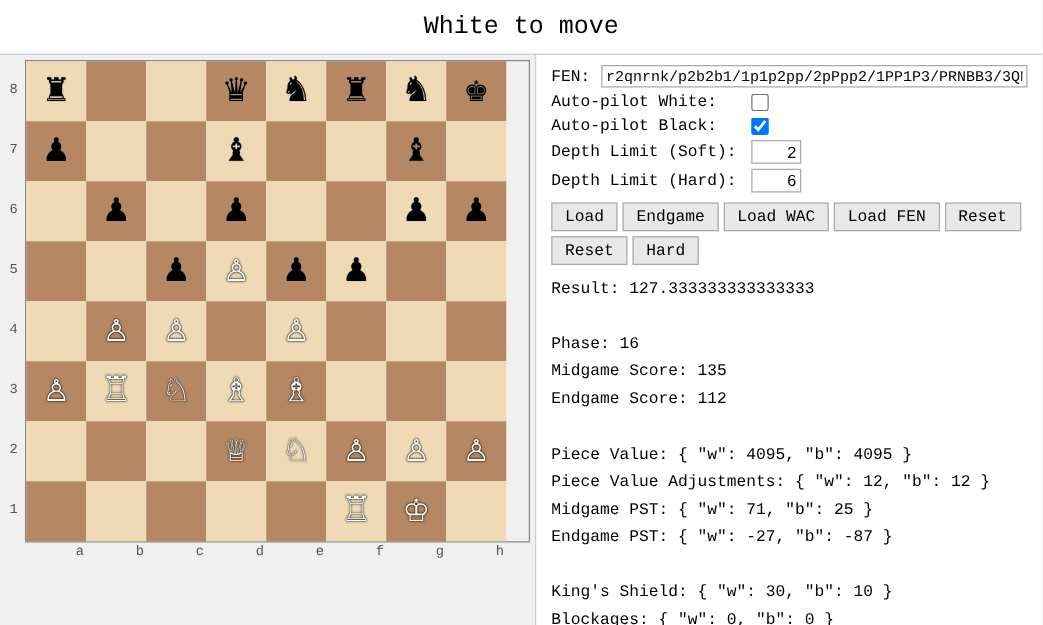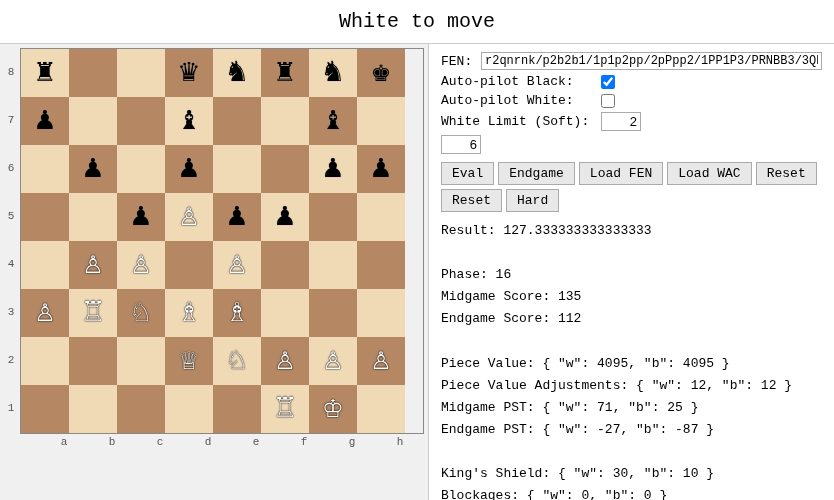--- a/index.html
+++ b/index.html
@@ -301,39 +301,40 @@
         <div class="file-label">h</div>
       </div>
   </div>
 
   <div id="right-panel">
     <div class="fen-row">
       <span class="fen-label">FEN:</span>
       <input class="fen-input" type="text" value="r2qnrnk/p2b2b1/1p1p2pp/2pPpp2/1PP1P3/PRNBB3/3QNPPP/5RK1 w" style="">
     </div>
     <div class="info-row">
+      <span class="info-label">Auto-pilot White:</span>
+      <input type="checkbox" class="checkbox-input" style="">
+    </div>
+    <div class="info-row">
       <span class="info-label">Auto-pilot Black:</span>
       <input type="checkbox" class="checkbox-input" checked="" style="">
     </div>
     <div class="info-row">
-      <span class="info-label">Auto-pilot White:</span>
-      <input type="checkbox" class="checkbox-input" style="">
+      <span class="info-label">Depth Limit (Soft):</span>
+      <input type="text" class="depth-input" value="2" style="">
     </div>
     <div class="info-row">
-      <span class="info-label">White Limit (Soft):</span>
-      <input type="text" class="depth-input" value="2" style="">
-    </div>
-    <div class="info-row">
+      <span class="info-label">Depth Limit (Hard):</span>
       <input type="text" class="depth-input" value="6" style="">
     </div>
     <div id="toolbar">
-        <button class="toolbar-btn">Eval</button>
+        <button class="toolbar-btn">Load</button>
         <button class="toolbar-btn">Endgame</button>
+        <button class="toolbar-btn">Load WAC</button>
         <button class="toolbar-btn">Load FEN</button>
-        <button class="toolbar-btn">Load WAC</button>
         <button class="toolbar-btn">Reset</button>
         <button class="toolbar-btn">Reset</button>
         <button class="toolbar-btn">Hard</button>
       </div>
     <div id="output">Result: 127.333333333333333
 
 Phase: 16
 Midgame Score: 135
 Endgame Score: 112
 

